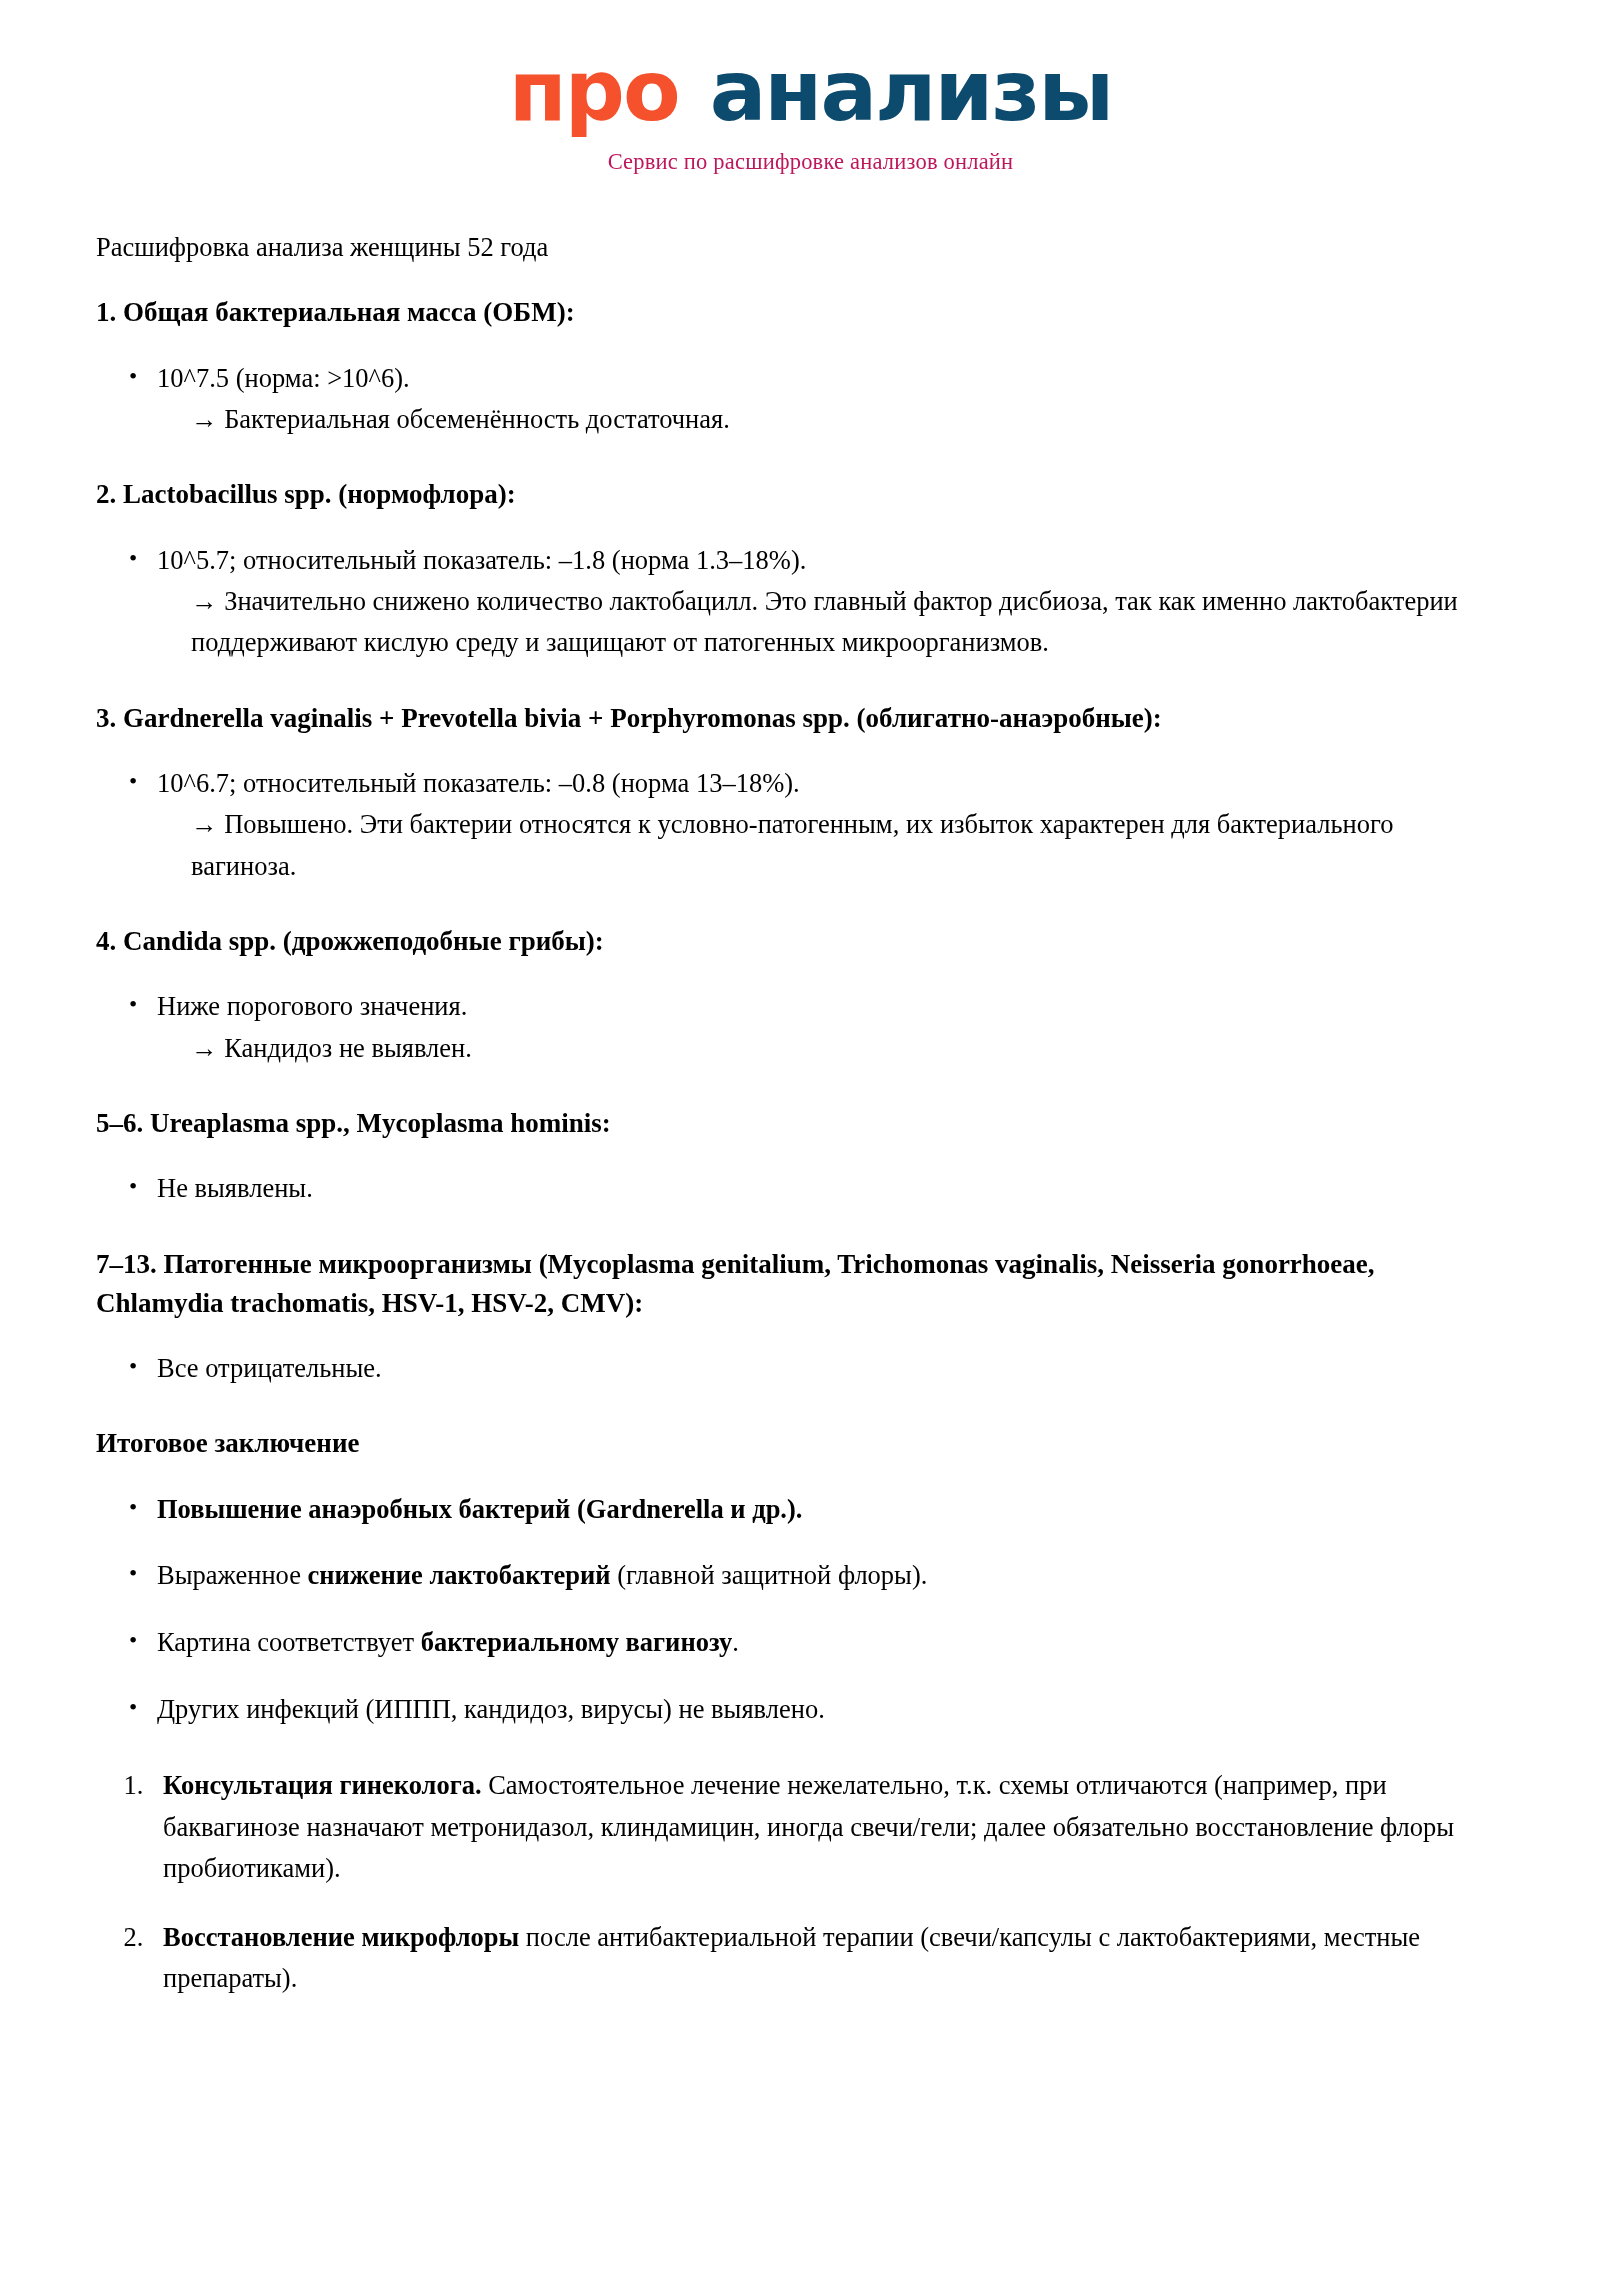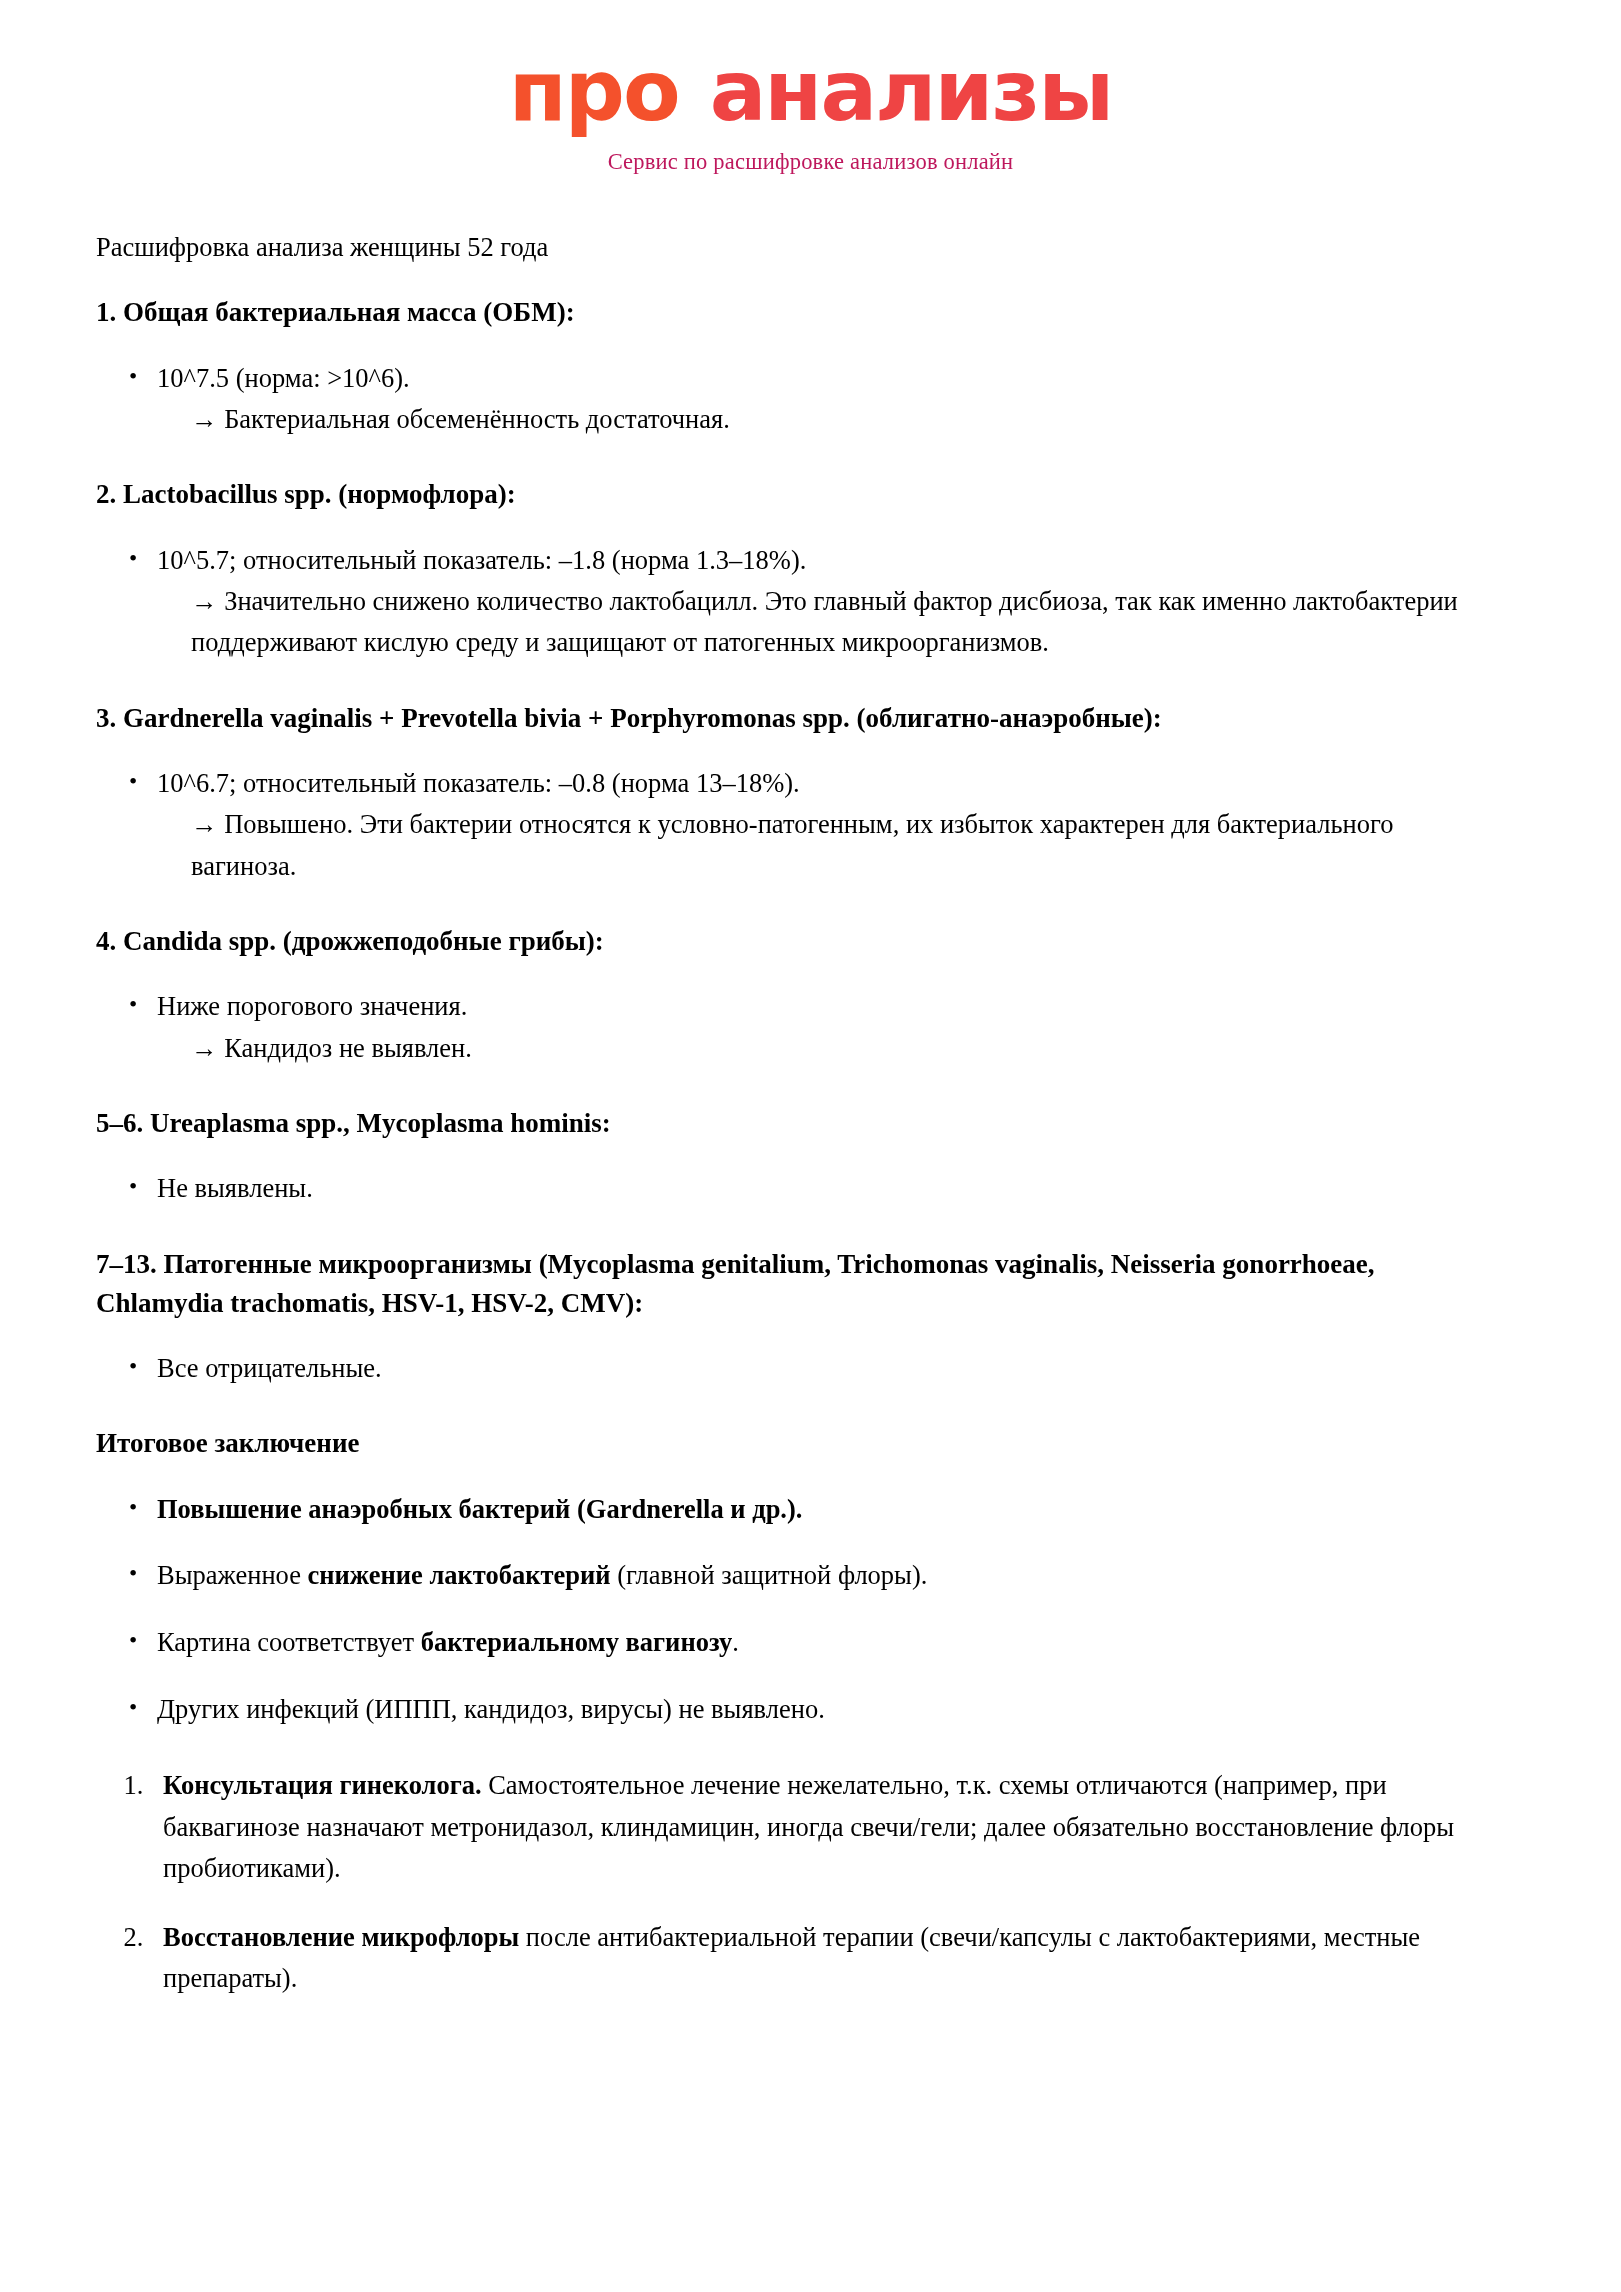--- a/index.html
+++ b/index.html
@@ -39,21 +39,21 @@
   }
   .logo-word {
     font-family: "DejaVu Sans", "Liberation Sans", sans-serif;
     font-weight: 700;
     font-size: 84px;
     letter-spacing: -2px;
     line-height: 0.96;
     white-space: nowrap;
   }
   .logo-pro { color: #F4512C; }
-  .logo-analizy { color: #ef4444; margin-left: 31px; }
+  .logo-analizy { color: #0c4a6e; margin-left: 31px; }
   .logo-tagline {
     font-family: Liberation Serif, serif;
     font-size: 22.5px;
     color: #be185d;
     letter-spacing: 0.2px;
     margin-top: 19px;
     white-space: nowrap;
   }
 
   

